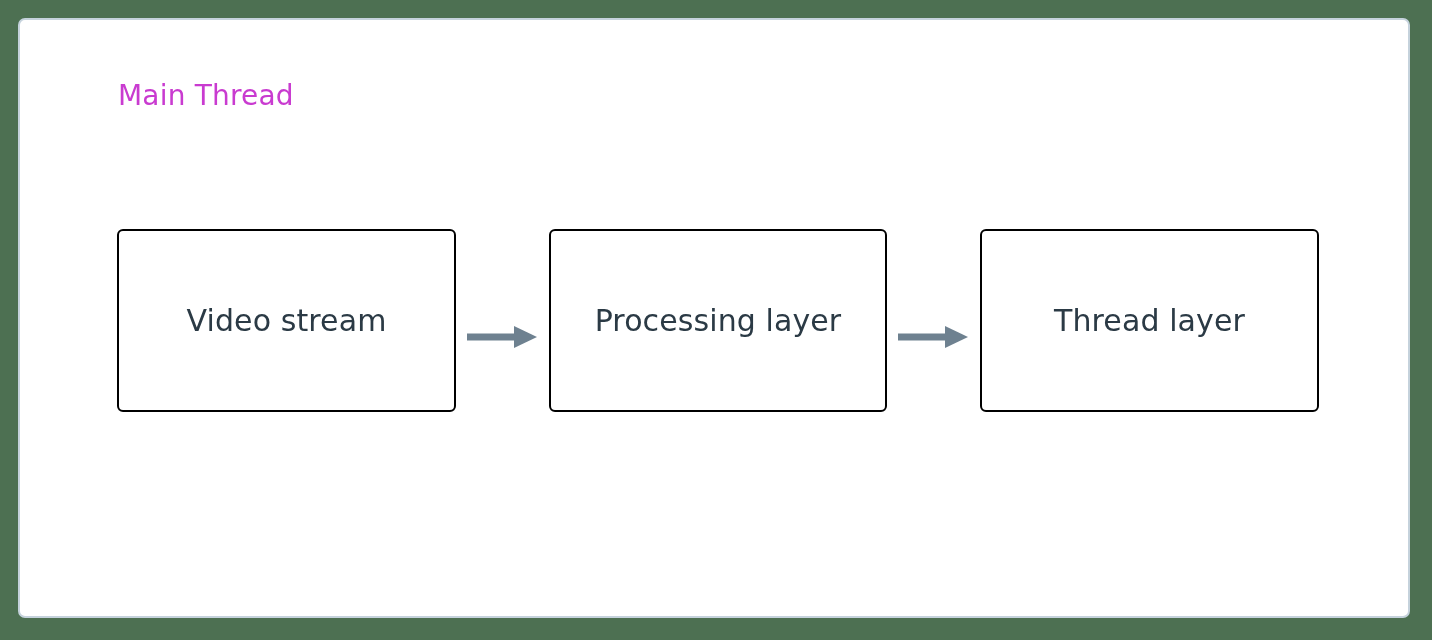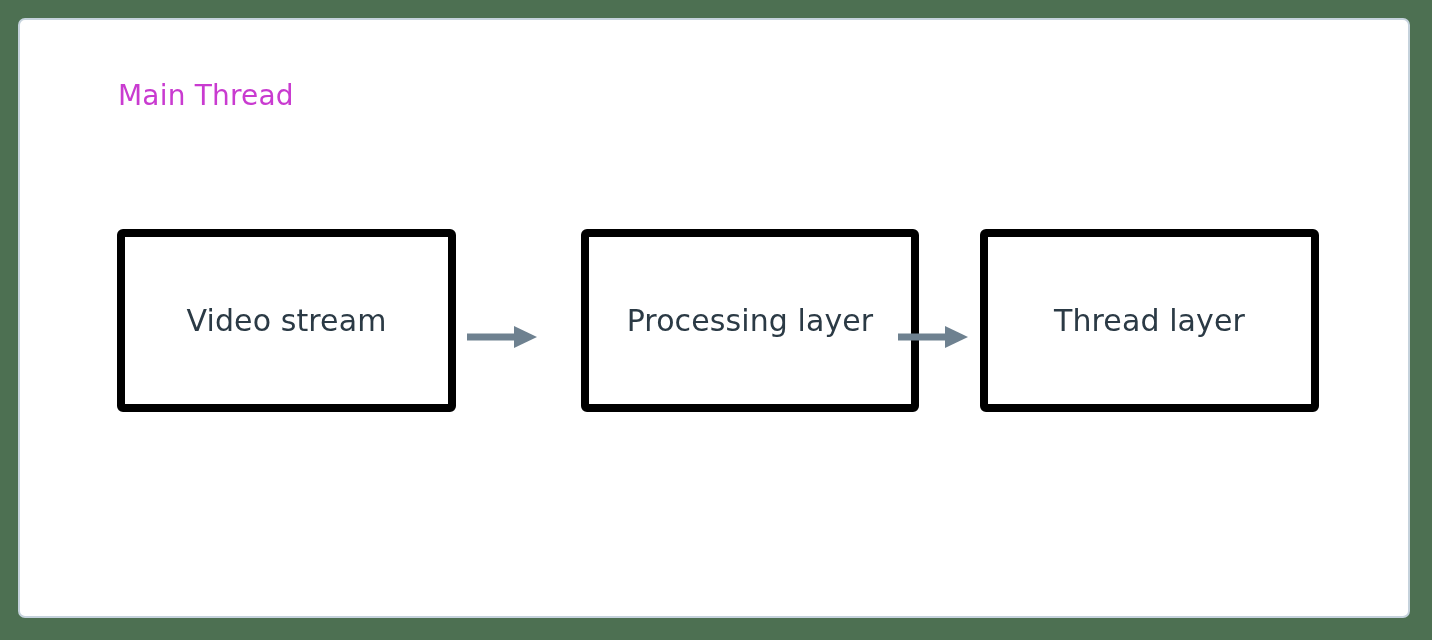--- a/index.html
+++ b/index.html
@@ -54,39 +54,39 @@
     top: 209px;
     width: 1202px;
     height: 183px;
   }
 
   .node {
     position: absolute;
     top: 0;
     height: 183px;
     background: #ffffff;
-    border: 8px solid #000000;
+    border: 2px solid #000000;
     border-radius: 6px;
     box-sizing: border-box;
     display: flex;
     align-items: center;
     justify-content: center;
   }
 
   .node-label {
     font-size: 30px;
     line-height: 36px;
     color: #2b3a45;
     white-space: nowrap;
     letter-spacing: 0.1px;
     font-family: "DejaVu Sans", sans-serif;
   }
 
   #node-0 { left: 0px;   width: 339px; }
-  #node-1 { left: 432px; width: 338px; margin-left: 32px; }
+  #node-1 { left: 432px; width: 338px; }
   #node-2 { left: 863px; width: 339px; }
 
   
   .arrow {
     position: absolute;
     top: 95px;
     height: 26px;
     width: 72px;
   }
   #arrow-0 { left: 350px; }

